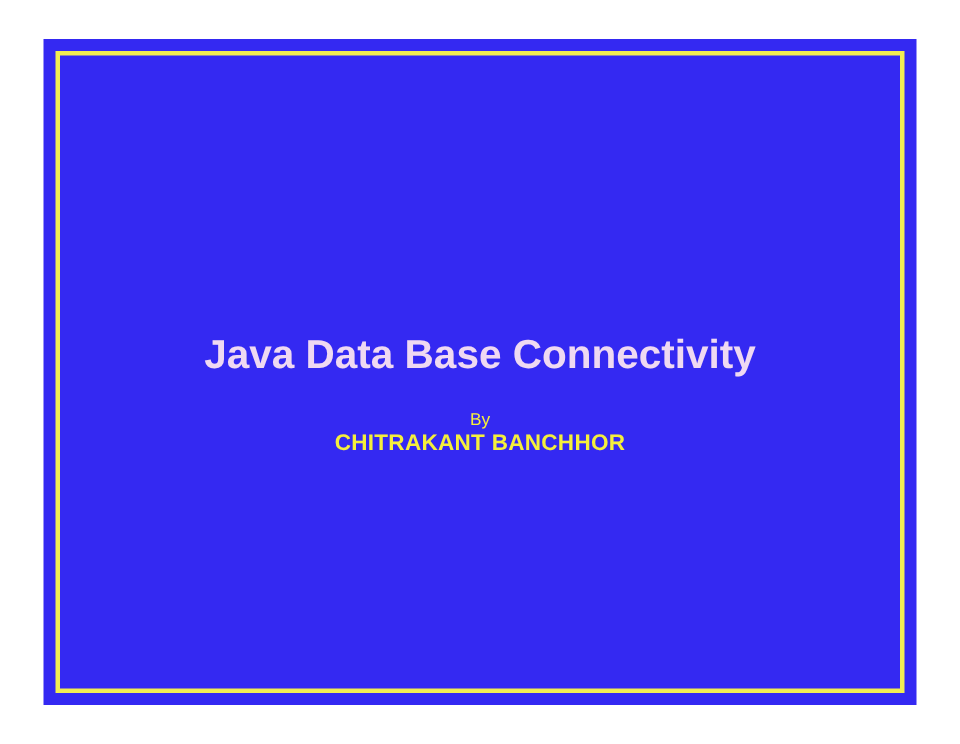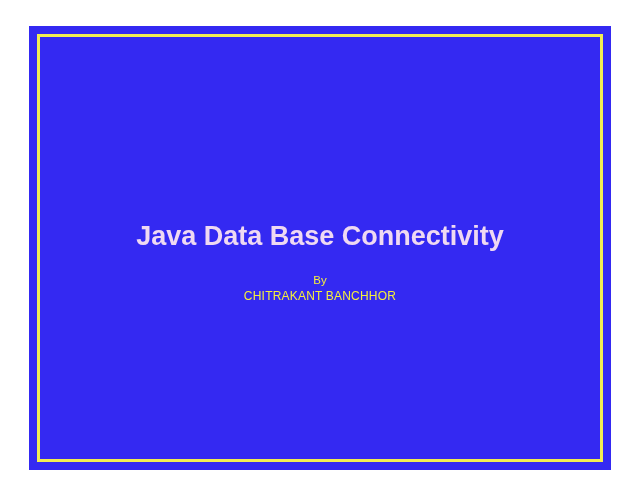--- a/index.html
+++ b/index.html
@@ -85,22 +85,22 @@
   #byline-label {
     display: block;
     font-size: 11.5px;
     font-weight: normal;
     color: #f5ef3c;
     line-height: 16px;
   }
 
   #author-name {
     display: block;
-    font-size: 12px;
-    font-weight: normal;
+    font-size: 15px;
+    font-weight: bold;
     color: #f5ef3c;
     line-height: 16px;
     letter-spacing: 0.2px;
   }
 </style>
 </head>
 <body>
 
 <div id="slide-page">
 

